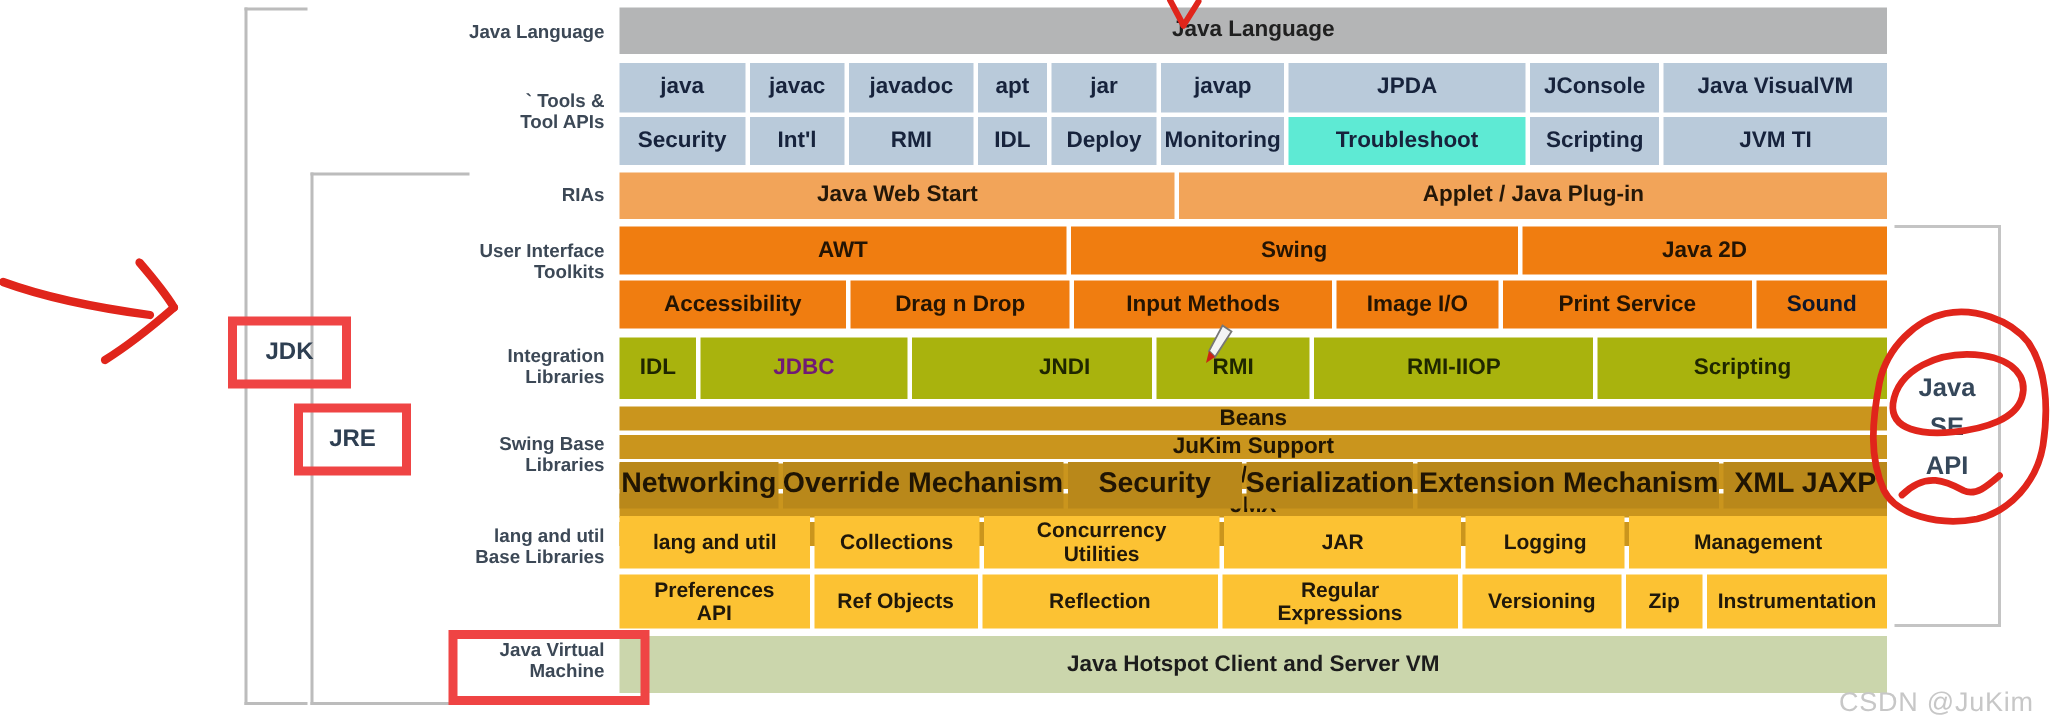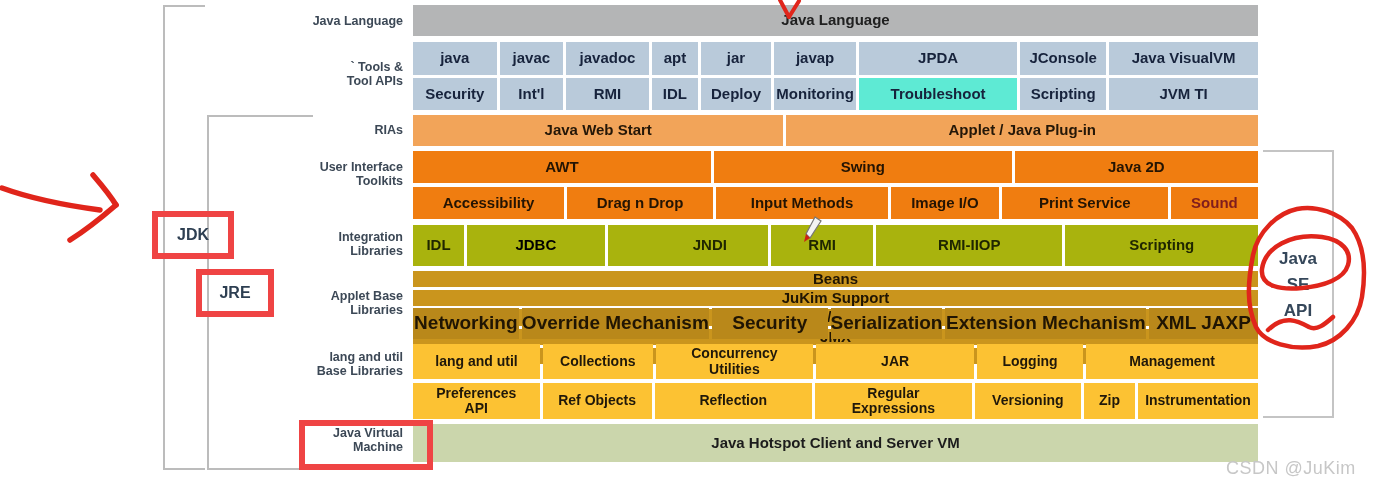--- a/index.html
+++ b/index.html
@@ -54,21 +54,21 @@
   <div class="bracket right" style="left:1263px; top:150px; width:69px; height:264px;"></div>
 
   <div class="side-label" style="top:14px">Java Language</div>
   <div class="side-label" style="top:60px">` Tools &amp;
 Tool APIs</div>
   <div class="side-label" style="top:123px">RIAs</div>
   <div class="side-label" style="top:160px">User Interface
 Toolkits</div>
   <div class="side-label" style="top:230px">Integration
 Libraries</div>
-  <div class="side-label" style="top:289px">Applet Base
+  <div class="side-label" style="top:289px">Swing Base
 Libraries</div>
   <div class="side-label" style="top:350px">lang and util
 Base Libraries</div>
   <div class="side-label" style="top:426px">Java Virtual
 Machine</div>
 
   <div class="red-box jdk-box">
     <span>JDK</span>
   </div>
   <div class="red-box jre-box">
@@ -110,25 +110,25 @@
         <div class="cell" style="background: rgb(240, 125, 16); color: rgb(36, 20, 3); flex: 35.5 1 0px;">AWT</div>
         <div class="cell" style="background: rgb(240, 125, 16); color: rgb(36, 20, 3); flex: 35.5 1 0px;">Swing</div>
         <div class="cell" style="background: rgb(240, 125, 16); color: rgb(36, 20, 3); flex: 29 1 0px;">Java 2D</div>
       </div>
       <div class="row" style="height: 32px; margin-bottom: 6px; font-size: 15px; justify-content: flex-end;">
         <div class="cell" style="background: rgb(240, 125, 16); color: rgb(36, 20, 3); flex: 18.2 1 0px;">Accessibility</div>
         <div class="cell" style="background: rgb(240, 125, 16); color: rgb(36, 20, 3); flex: 17.6 1 0px;">Drag n Drop</div>
         <div class="cell" style="background: rgb(240, 125, 16); color: rgb(36, 20, 3); flex: 20.7 1 0px;">Input Methods</div>
         <div class="cell" style="background: rgb(240, 125, 16); color: rgb(36, 20, 3); flex: 13 1 0px;">Image I/O</div>
         <div class="cell" style="background: rgb(240, 125, 16); color: rgb(36, 20, 3); flex: 20 1 0px;">Print Service</div>
-        <div class="cell" style="background: rgb(240, 125, 16); color: #7f1d1d; flex: 10.5 1 0px;">Sound</div>
+        <div class="cell" style="background: rgb(240, 125, 16); color: #0f172a; flex: 10.5 1 0px;">Sound</div>
       </div>
       <div class="row" style="height: 41px; margin-bottom: 5px; font-size: 15px;">
         <div class="cell" style="background: rgb(169, 179, 13); color: rgb(31, 38, 0); flex: 6.5 1 0px;">IDL</div>
-        <div class="cell" style="background: rgb(169, 179, 13); color: #000000; flex: 17.5 1 0px;">JDBC</div>
+        <div class="cell" style="background: rgb(169, 179, 13); color: #701a75; flex: 17.5 1 0px;">JDBC</div>
         <div class="cell" style="background: rgb(169, 179, 13); color: rgb(31, 38, 0); flex: 14.8 1 0px; padding-left: 44px;">JNDI</div>
         <div class="cell" style="background: rgb(169, 179, 13); color: rgb(31, 38, 0); flex: 13 1 0px;">RMI</div>
         <div class="cell" style="background: rgb(169, 179, 13); color: rgb(31, 38, 0); flex: 23.7 1 0px;">RMI-IIOP</div>
         <div class="cell" style="background: rgb(169, 179, 13); color: rgb(31, 38, 0); flex: 24.5 1 0px;">Scripting</div>
       </div>
       <div class="row" style="height: 33px; margin-bottom: 4px; font-size: 15px; flex-direction: column;">
         <div class="cell" style="background: rgb(202, 149, 29); color: rgb(32, 21, 3); flex: 12.8 1 0px;">Beans</div>
         <div class="cell" style="background: rgb(202, 149, 29); color: rgb(32, 21, 3); flex: 22.7 1 0px;">JuKim Support</div>
         <div class="cell" style="background: rgb(202, 149, 29); color: rgb(32, 21, 3); flex: 14 1 0px;">Input/Output</div>
         <div class="cell" style="background: rgb(202, 149, 29); color: rgb(32, 21, 3); flex: 13 1 0px;">JMX</div>

